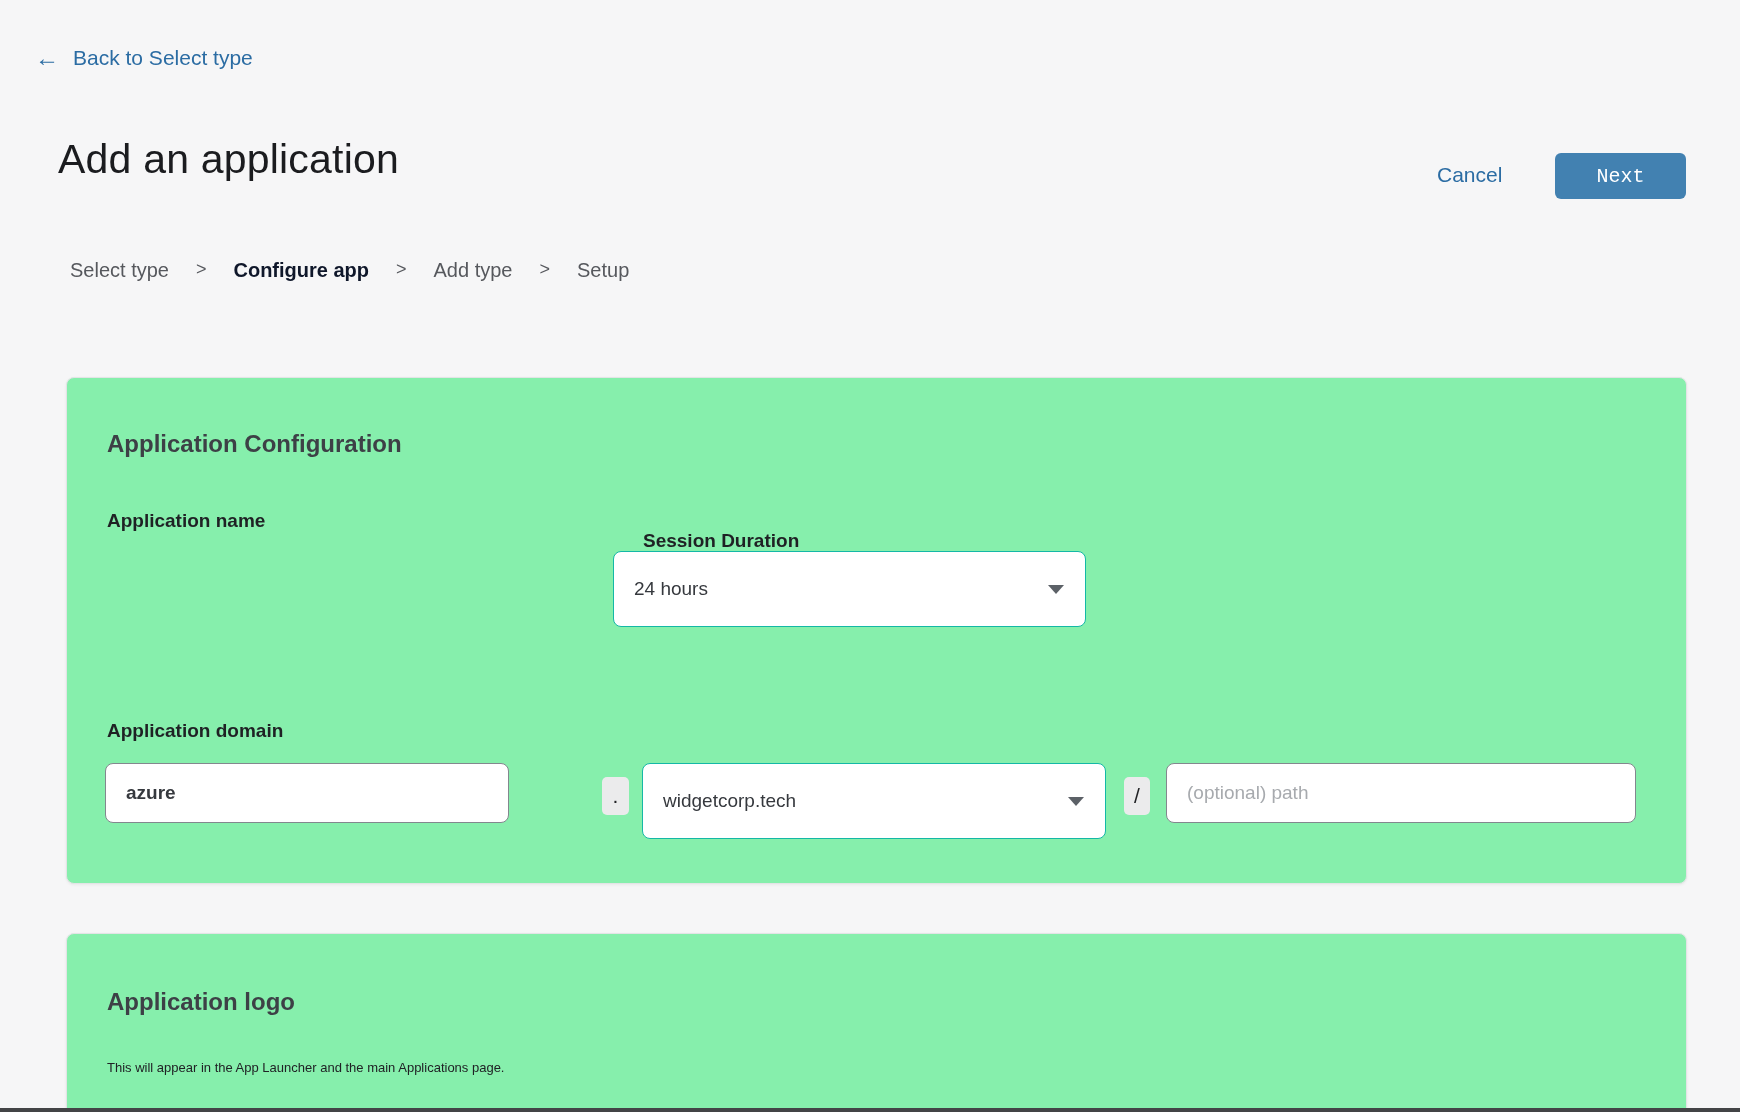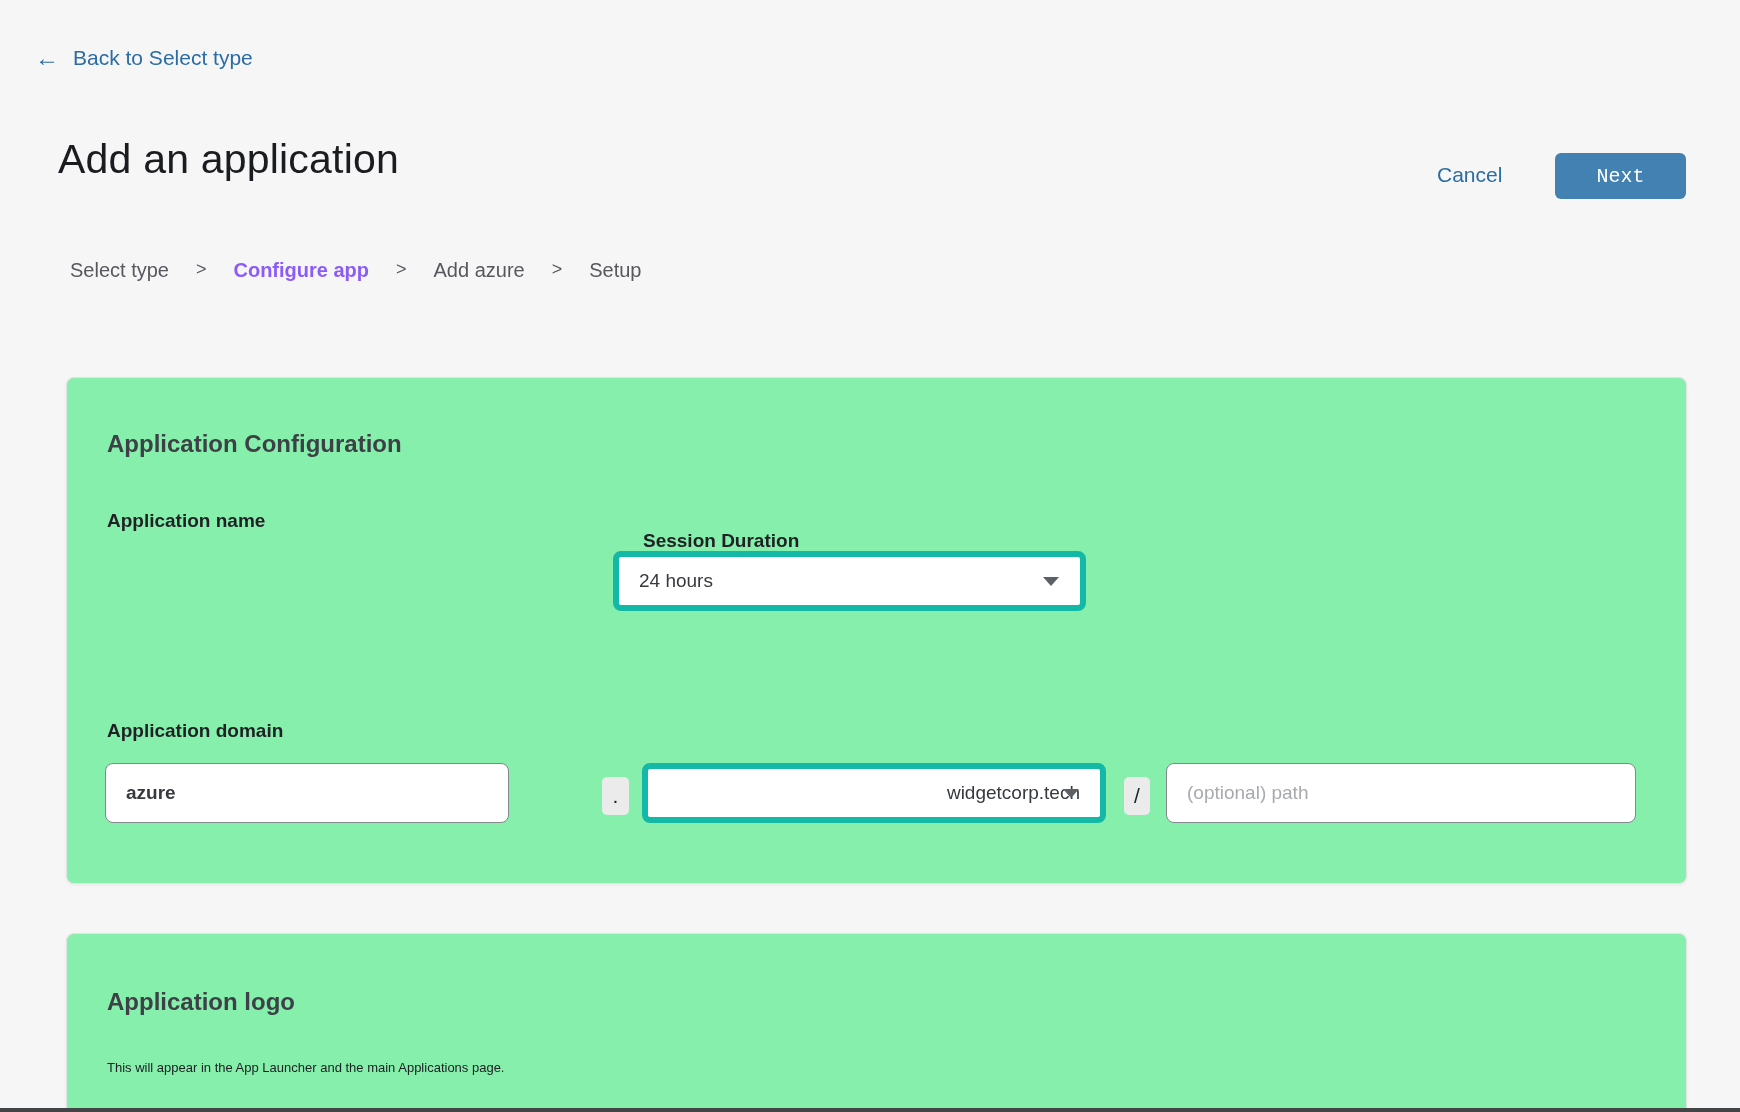--- a/index.html
+++ b/index.html
@@ -45,21 +45,21 @@
     cursor: pointer;
   }
 
   
   .breadcrumb {
     position: absolute; left: 70px; top: 259px;
     display: flex; align-items: flex-start; gap: 27px;
     font-size: 20px; color: #56585d;
   }
   .breadcrumb .crumb { cursor: pointer; }
-  .breadcrumb .crumb.active { color: #8b5cf6; font-weight: 700; cursor: default; }
+  .breadcrumb .crumb.active { color: #0f172a; font-weight: 700; cursor: default; }
   .breadcrumb .sep { color: #56585d; font-size: 18px; }
 
   
   .card {
     position: absolute; left: 66px; width: 1621px;
     background: #86efac;
     border: 1px solid #e3e4e6;
     border-radius: 8px;
     box-shadow: 0 1px 3px rgba(0,0,0,0.06);
   }
@@ -89,30 +89,30 @@
     font-size: 19px; color: #36393e;
     padding: 0 20px; outline: none;
   }
   .text-input::placeholder { color: #a7aaae; opacity: 1; }
 
   .inp-name      { left: 38px;   top: 173px; width: 481px; }
   .inp-subdomain { left: 38px;   top: 385px; width: 404px; font-weight: bold; }
   .inp-path      { left: 1099px; top: 385px; width: 470px; }
 
   .select-box {
-    position: absolute; height: 60px;
-    border: 6px solid #14b8a6; border-radius: 8px;
+    position: absolute; height: 76px;
+    border: 1px solid #14b8a6; border-radius: 8px;
     background: #ffffff;
     display: flex; align-items: center;
     padding: 0 20px;
     font-size: 19px; color: #36393e;
     cursor: pointer;
   }
   .sel-session { left: 546px; top: 173px; width: 473px; }
-  .sel-domain  { left: 575px; top: 385px; width: 464px; justify-content: flex-end; }
+  .sel-domain  { left: 575px; top: 385px; width: 464px; }
 
   .select-box .caret {
     position: absolute; right: 21px; top: 50%;
     margin-top: -4px;
     width: 0; height: 0;
     border-left: 8px solid transparent;
     border-right: 8px solid transparent;
     border-top: 9px solid #5c6167;
   }
 
@@ -149,21 +149,21 @@
   <h1 class="page-title">Add an application</h1>
 
   <a class="cancel-link">Cancel</a>
   <button class="next-button">Next</button>
 
   <div class="breadcrumb">
     <span class="crumb">Select type</span>
     <span class="sep">&gt;</span>
     <span class="crumb active">Configure app</span>
     <span class="sep">&gt;</span>
-    <span class="crumb">Add azure</span>
+    <span class="crumb">Add type</span>
     <span class="sep">&gt;</span>
     <span class="crumb">Setup</span>
   </div>
 
   <section class="card" id="config-card">
     <h2>Application Configuration</h2>
 
     <label class="field-label lbl-name">Application name</label>
     <label class="field-label lbl-session">Session Duration</label>
 

